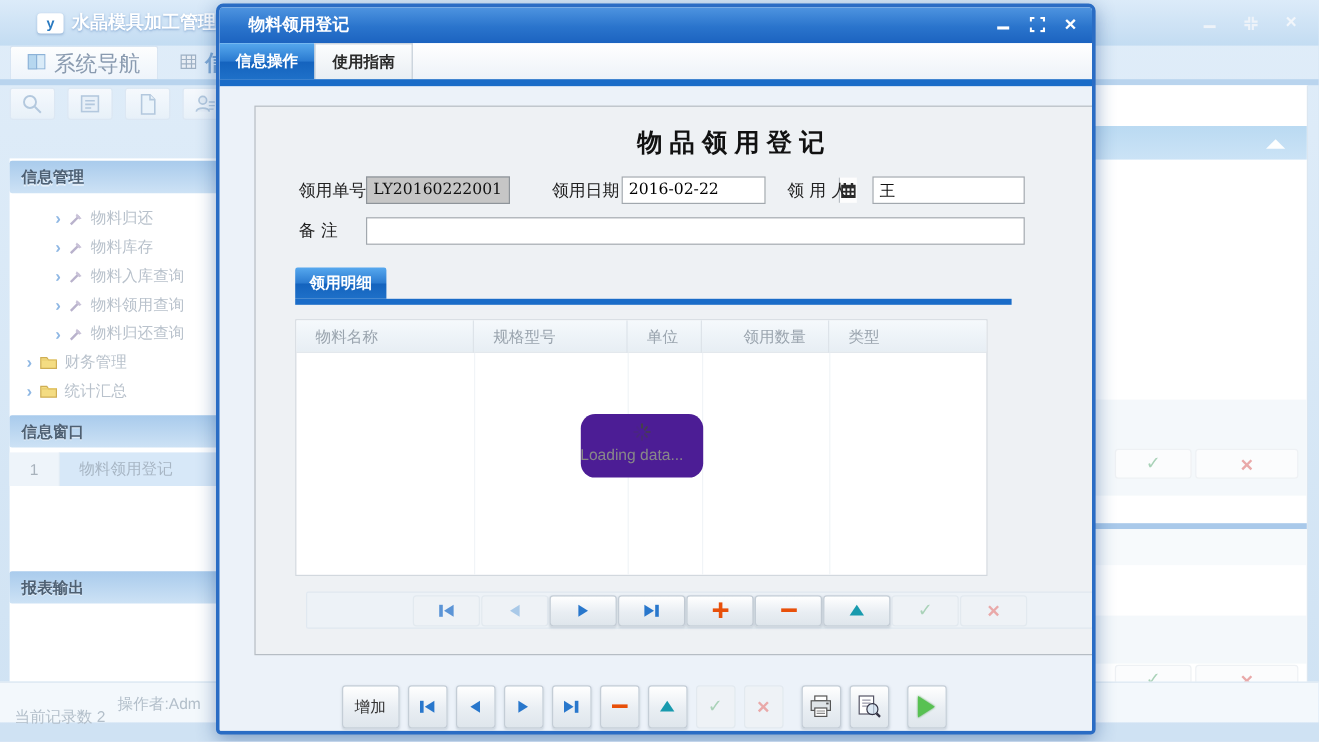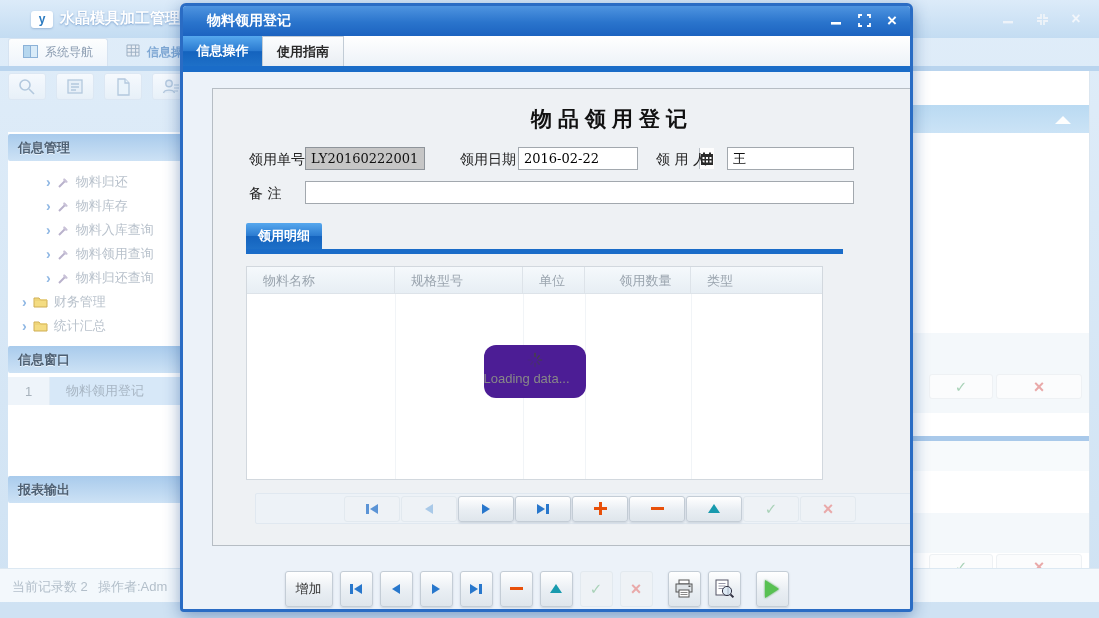--- a/index.html
+++ b/index.html
@@ -15,21 +15,21 @@
      box-shadow:0 1px 2px rgba(90,130,180,.4); }
   .mw-title { position:absolute; left:60px; top:9px; color:#ffffff; font-weight:bold; font-size:15px;
      text-shadow:0 1px 2px rgba(110,150,200,.8); white-space:nowrap; }
   .mw-controls { position:absolute; right:12px; top:10px; display:flex; gap:12px; }
   .mw-ctrl { width:22px; height:18px; display:flex; align-items:center; justify-content:center; color:#f2f6fb; }
   .mw-ctrl svg { display:block; }
   .glyph-close { font-size:16px; font-weight:bold; line-height:1; }
 
   .ribbon-tabs { position:absolute; left:8px; top:38px; height:28px; display:flex; gap:4px; }
   .ribbon-tab { height:28px; display:flex; align-items:center; gap:7px; padding:0 14px;
-     border-radius:3px 3px 0 0; font-size:12px; }
+     border-radius:3px 3px 0 0; font-size:18px; }
   .ribbon-tab.t1 { background:linear-gradient(#fdfefe,#eef4fb); border:1px solid #d6e3f1; border-bottom:none; color:#8a9bb0; }
   .ribbon-tab.t2 { color:#7fa8d4; font-weight:bold; }
   .ribbon-underline { position:absolute; left:0; right:0; top:66px; height:5px; background:#b9d4ee; }
 
   .mw-toolbar { position:absolute; left:8px; top:73px; height:28px; display:flex; gap:10px; }
   .mw-toolbtn { width:38px; height:27px; border:1px solid #dce7f2; border-radius:3px;
      background:linear-gradient(#fcfdff,#eaf2f9); display:flex; align-items:center; justify-content:center; opacity:.8; }
 
   .sidebar { position:absolute; left:8px; top:104px; width:192px; bottom:50px; background:#ffffff;margin-top:28px; }
   .sb-header { position:absolute; left:0; right:0; height:27px;
@@ -41,21 +41,21 @@
   .sb-item.folder { padding-left:14px; }
   .sb-chevron { color:#90b8e4; font-weight:bold; font-size:14px; line-height:1; }
   .sb-win-row { position:absolute; left:0; right:0; top:245px; height:28px; display:flex; }
   .sb-win-index { width:42px; background:#eef4fa; border-right:1px solid #e2ecf5; color:#a8b2bc;
      font-size:13px; display:flex; align-items:center; justify-content:center; }
   .sb-win-label { flex:1; background:#d7e8f8; color:#a8b6c4; font-size:13px; display:flex;
      align-items:center; padding-left:16px; }
 
   .statusbar { position:absolute; left:0; right:0; top:568px; height:34px; background:#f3f8fc;
      border-top:1px solid #dce8f2; color:#b3bfca; font-size:13px; }
-  .status-records { position:absolute; left:12px; top:9px; }
+  .status-records { position:absolute; left:12px; top:20px; }
   .status-operator { position:absolute; left:98px; top:9px; white-space:nowrap; }
   .bottom-chrome { position:absolute; left:0; right:0; bottom:0; height:14px; background:#cfe2f3; }
 
   
   .right-pane { position:absolute; left:905px; right:9px; top:71px; bottom:20px; background:#ffffff;
      border-right:1px solid #dbe6f0; }
   .rp-collapse-band { position:absolute; left:0; right:0; top:34px; height:28px;
      background:linear-gradient(#badaf2,#cbe3f6); }
   .rp-collapse-tri { position:absolute; right:18px; top:11px; width:0; height:0;
      border-left:8px solid transparent; border-right:8px solid transparent; border-bottom:8px solid #fdfefe; }

